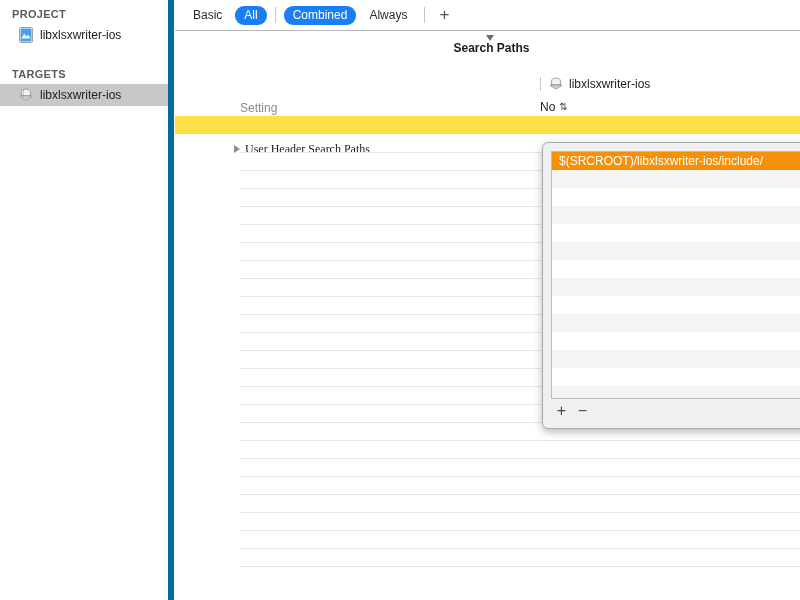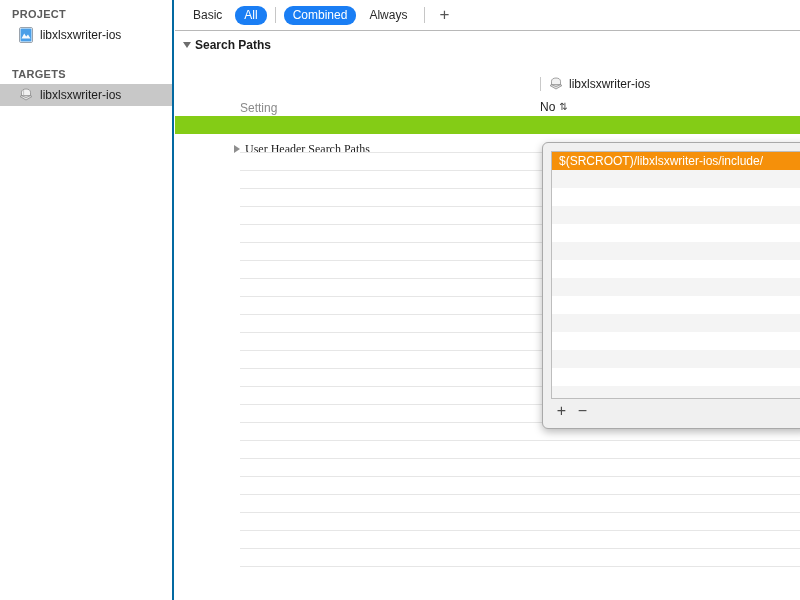--- a/index.html
+++ b/index.html
@@ -10,21 +10,21 @@
     font-family: "Liberation Sans", sans-serif;
     -webkit-font-smoothing: antialiased;
   }
   #root { position: relative; width: 800px; height: 600px; overflow: hidden; }
 
   
   #sidebar {
     position: absolute; left: 0; top: 0;
     width: 174px; height: 600px;
     background: #ffffff;
-    border-right: 2px solid #0369a1;
+    border-right: 6px solid #0369a1;
     box-sizing: border-box;
   }
   .group-header {
     font-size: 11px; font-weight: bold; color: #5b5b5b;
     letter-spacing: 0.3px;
     padding: 0 0 0 12px;
     height: 20px; line-height: 20px;
   }
   .side-row {
     height: 22px; display: flex; align-items: center;
@@ -64,21 +64,21 @@
   }
 
   
   #content {
     position: absolute; left: 175px; top: 31px;
     width: 625px; height: 569px;
     background: #ffffff; overflow: hidden;
   }
   #section-head {
     height: 20px; display: flex; align-items: center;
-    padding-left: 8px; margin-top: 4px;
+    padding-left: 8px; margin-top: 4px; flex-direction: column;
   }
   .disc-down {
     width: 0; height: 0;
     border-left: 4.5px solid transparent;
     border-right: 4.5px solid transparent;
     border-top: 6px solid #6d6d6d;
     margin-right: 4px;
   }
   .disc-right {
     width: 0; height: 0;
@@ -99,21 +99,21 @@
   }
   .cell-value {
     position: absolute; left: 365px; font-size: 12px; color: #1c1c1c;
     display: flex; align-items: center; white-space: nowrap;
   }
   #row-header .cell-setting, #row-header .cell-value { color: #8a8a8a; }
   #row-header .cell-value { color: #1c1c1c; }
   .hdr-sep {
     width: 1px; height: 14px; background: #c9c9c9; margin-right: 7px;
   }
-  .row-sel { background: #84cc16; font-family: Liberation Serif, serif; }
+  .row-sel { background: #fde047; font-family: Liberation Serif, serif; }
   .stepper { margin-left: 4px; font-size: 10px; color: #3a3a3a; line-height: 10px; }
   .sepline {
     position: absolute; left: 65px; width: 560px; height: 1px;
     background: #e6e6e6;
   }
 
   
   #popover {
     position: absolute; left: 542px; top: 142px;
     width: 268px; height: 287px;

